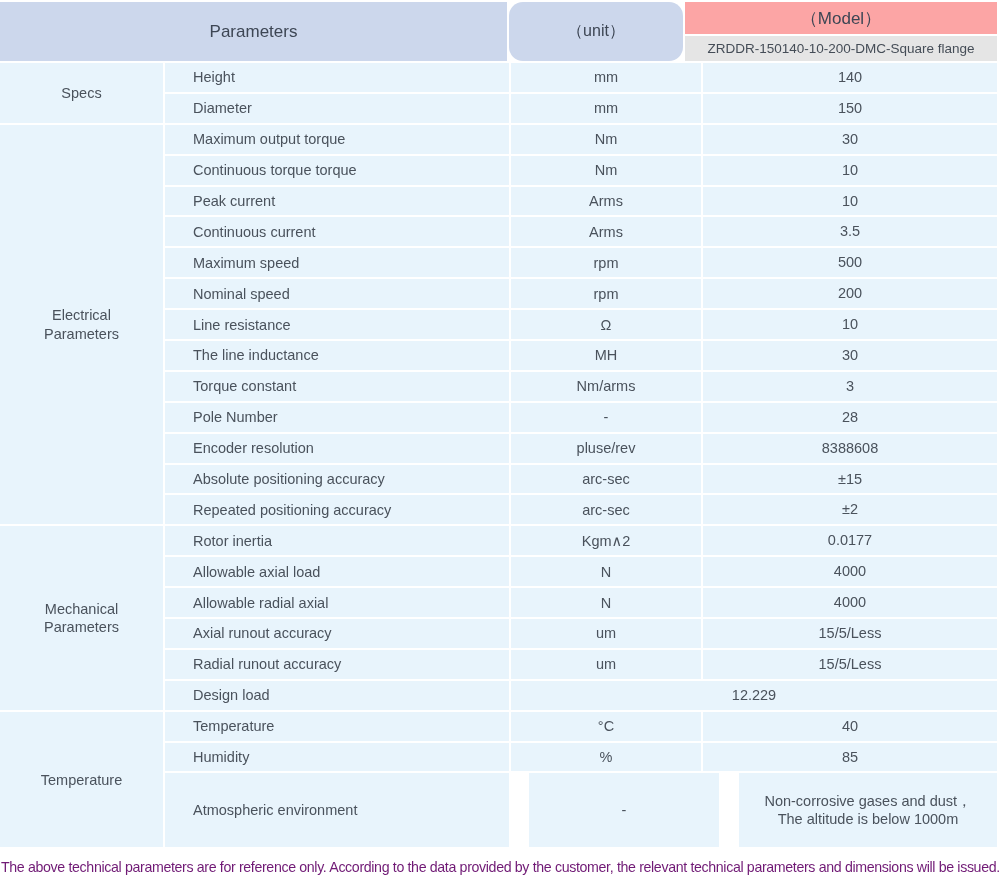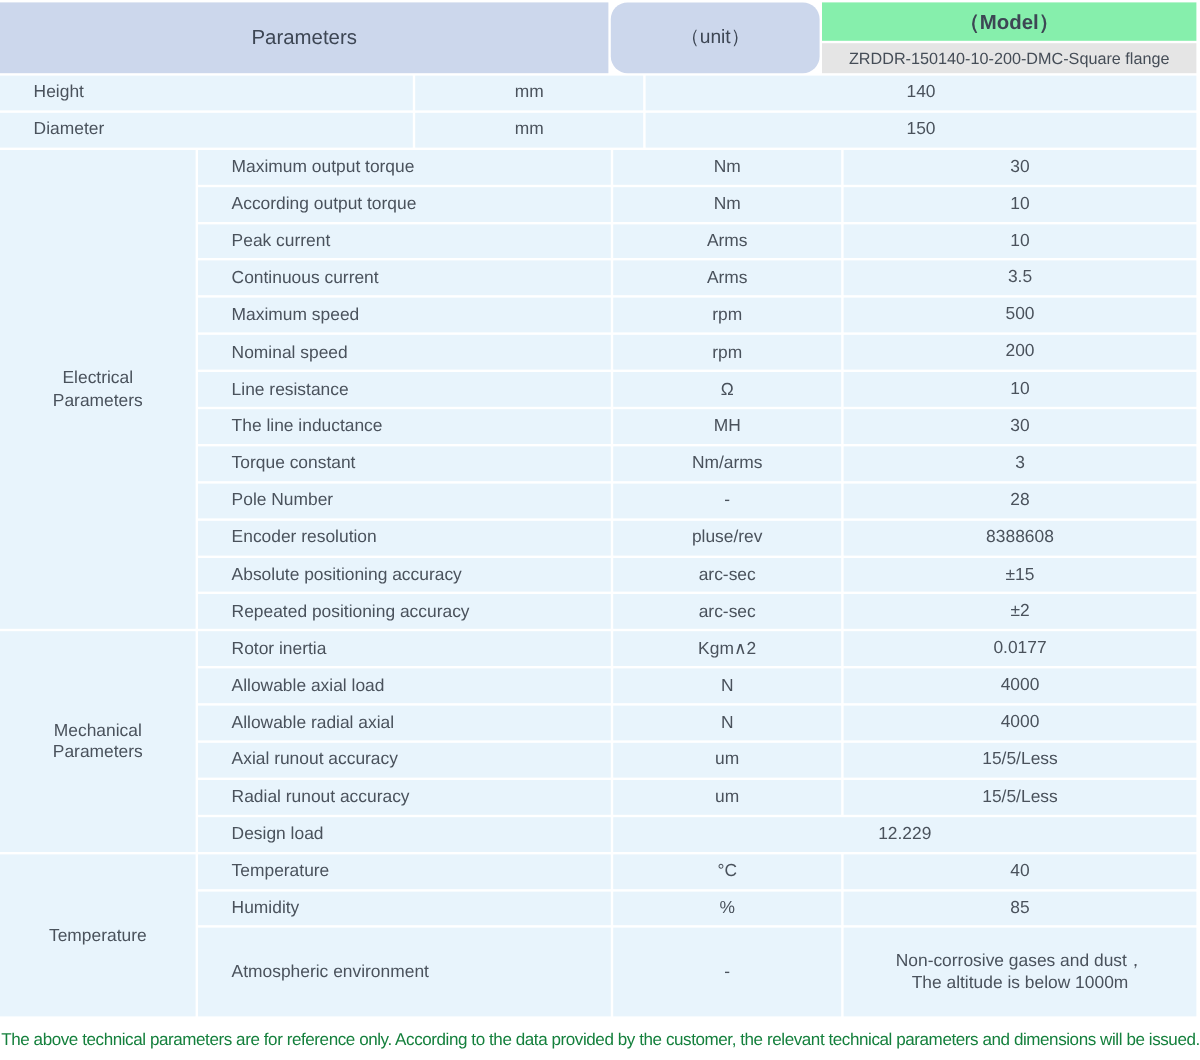--- a/index.html
+++ b/index.html
@@ -22,23 +22,23 @@
   }
   .h-unit {
     width: 174px; margin-right: 2px;
     background: #ccd7ec;
     display: flex; align-items: center; justify-content: center;
     font-size: 16px; color: #3d4654; border-radius: 14px;
   }
   .h-model { flex: 1; display: flex; flex-direction: column; }
   .h-model-top {
     height: 32px; margin-bottom: 2px;
-    background: #86efac;
-    display: flex; align-items: center; justify-content: center;
-    font-size: 17px; color: #3d4654; font-weight: bold;
+    background: #fca5a5;
+    display: flex; align-items: center; justify-content: center;
+    font-size: 17px; color: #3d4654;
   }
   .h-model-sub {
     flex: 1;
     background: #e5e5e5;
     display: flex; align-items: center; justify-content: center;
     font-size: 13.5px; color: #454d57;
     white-space: nowrap;
   }
 
   
@@ -48,51 +48,52 @@
     background: #e8f4fc;
     display: flex; align-items: center; justify-content: center;
     text-align: center;
     font-size: 14.5px; color: #4a525c;
     line-height: 1.25;
     padding: 0 18px;
   }
   .rows { flex: 1; display: flex; flex-direction: column; }
   .row { display: flex; height: 28.9px; margin-bottom: 2px; }
   .row:last-child { margin-bottom: 0; }
-  .row.tall { height: 74px; }
+  .row.tall { height: 74px; gap: 18px; }
   .cell { background: #e8f4fc; display: flex; align-items: center; font-size: 14.5px; }
   .p { width: 344px; margin-right: 2px; padding-left: 28px; }
   .u { width: 190px; margin-right: 2px; justify-content: center; }
   .v { flex: 1; justify-content: center; text-align: center; white-space: pre-line; line-height: 1.3; }
 
   
   .footnote {
     margin-top: 12px;
     padding: 0 1px;
     font-size: 14.2px;
     letter-spacing: -0.35px;
-    color: #15803d;
+    color: #701a75;
     white-space: nowrap;
   }
 </style>
 </head>
 <body>
 
 <div class="sheet">
 
   <div class="thead">
     <div class="h-params">Parameters</div>
     <div class="h-unit">（unit）</div>
     <div class="h-model">
       <div class="h-model-top">（Model）</div>
       <div class="h-model-sub">ZRDDR-150140-10-200-DMC-Square flange</div>
     </div>
   </div>
 
   <div class="group">
+    <div class="cat">Specs</div>
     <div class="rows">
       <div class="row">
         <div class="cell p">Height</div>
         <div class="cell u">mm</div>
         <div class="cell v">140</div>
       </div>
       <div class="row">
         <div class="cell p">Diameter</div>
         <div class="cell u">mm</div>
         <div class="cell v">150</div>
@@ -102,21 +103,21 @@
 
   <div class="group">
     <div class="cat">Electrical Parameters</div>
     <div class="rows">
       <div class="row">
         <div class="cell p">Maximum output torque</div>
         <div class="cell u">Nm</div>
         <div class="cell v">30</div>
       </div>
       <div class="row">
-        <div class="cell p">According output torque</div>
+        <div class="cell p">Continuous torque torque</div>
         <div class="cell u">Nm</div>
         <div class="cell v">10</div>
       </div>
       <div class="row">
         <div class="cell p">Peak current</div>
         <div class="cell u">Arms</div>
         <div class="cell v">10</div>
       </div>
       <div class="row">
         <div class="cell p">Continuous current</div>

